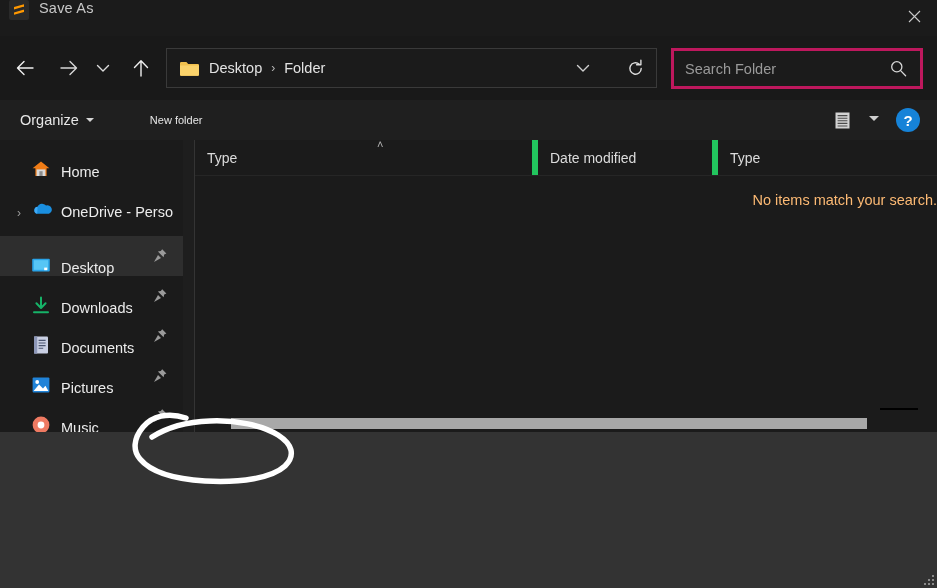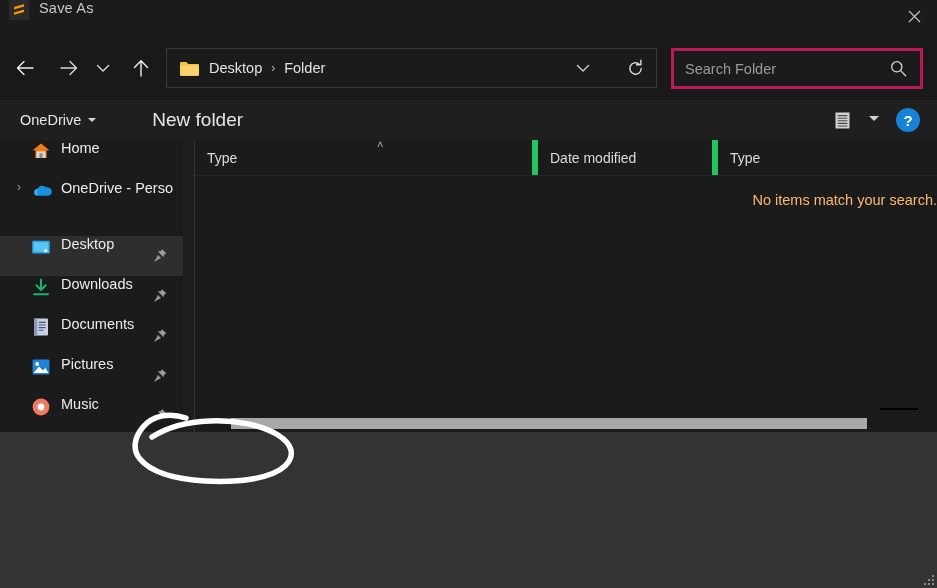--- a/index.html
+++ b/index.html
@@ -89,21 +89,21 @@
     display:flex; align-items:center;
   }
   #organize-btn {
     margin-left:14px; display:flex; align-items:center; gap:7px;
     font-size:14.5px; color:#e6e6e6; padding:4px 6px;
   }
   .caret-small {
     width:0;height:0;border-left:4px solid transparent;border-right:4px solid transparent;
     border-top:4.5px solid #d5d5d5;
   }
-  #newfolder-btn { margin-left:44px; font-size:19px; color:#e6e6e6; padding:4px 6px; }
+  #newfolder-btn { margin-left:44px; font-size:11px; color:#e6e6e6; padding:4px 6px; }
   #view-btn {
     position:absolute; right:80px; top:5px; width:30px; height:30px;
     display:flex; align-items:center; justify-content:center;
   }
   #view-caret {
     position:absolute; right:58px; top:16px;
     width:0;height:0;border-left:5px solid transparent;border-right:5px solid transparent;
     border-top:5px solid #cfcfcf;
   }
   #help-btn {
@@ -112,21 +112,21 @@
     display:flex; align-items:center; justify-content:center;
     color:#ffffff; font-size:15px; font-weight:bold;
   }
 
   
   #sidebar {
     position:absolute; left:0; top:140px; width:183px; height:299px;
     background:#1b1b1b; overflow:hidden;
   }
   .side-item {
-    position:relative; height:40px; display:flex; align-items:flex-start;
+    position:relative; height:40px; display:flex; align-items:flex-end;
     padding-left:8px; font-size:14.5px; color:#ececec;
   }
   .side-item.selected { background:#2e2e2e; }
   .side-chevron {
     width:22px; display:flex; align-items:center; justify-content:center;
     color:#9b9b9b; font-size:12px; flex:none;
   }
   .side-ico {
     width:22px; height:22px; margin-right:9px; margin-left:10px;
     display:flex; align-items:center; justify-content:center; flex:none;
@@ -281,21 +281,21 @@
     <span id="search-icon">
       <svg width="17" height="17" viewBox="0 0 17 17">
         <circle cx="6.8" cy="6.8" r="5.1" stroke="#d8d8d8" stroke-width="1.3" fill="none"></circle>
         <path d="M10.6 10.6 L15.6 15.8" stroke="#d8d8d8" stroke-width="1.3" stroke-linecap="round"></path>
       </svg>
     </span>
   </div>
 
   <div id="cmdbar">
     <div id="organize-btn">
-      <span>OneDrive</span>
+      <span>Organize</span>
       <span class="caret-small"></span>
     </div>
     <div id="newfolder-btn">New folder</div>
     <div id="view-btn">
       <svg width="19" height="19" viewBox="0 0 19 19">
         <rect x="2.5" y="1.5" width="14" height="16" fill="#d2d2d2"></rect>
         <path d="M4.6 4.6 H14.4 M4.6 7.2 H14.4 M4.6 9.8 H14.4 M4.6 12.4 H14.4 M4.6 15 H14.4" stroke="#4a4a4a" stroke-width="1.1"></path>
       </svg>
     </div>
     <div id="view-caret"></div>

